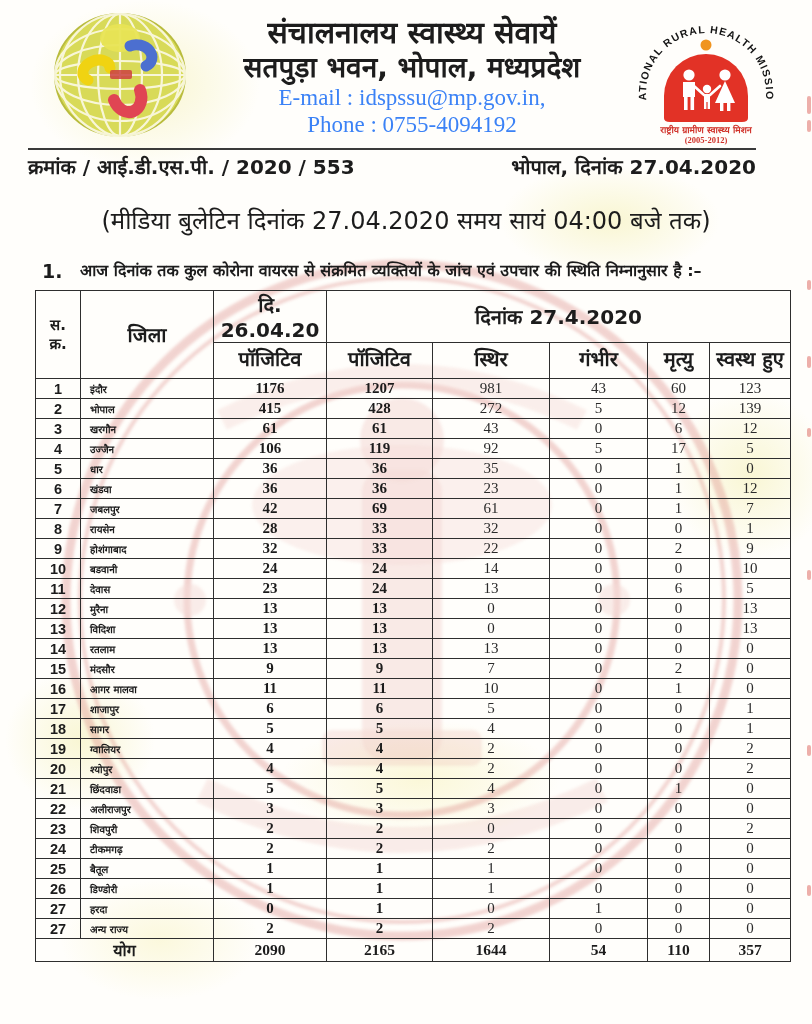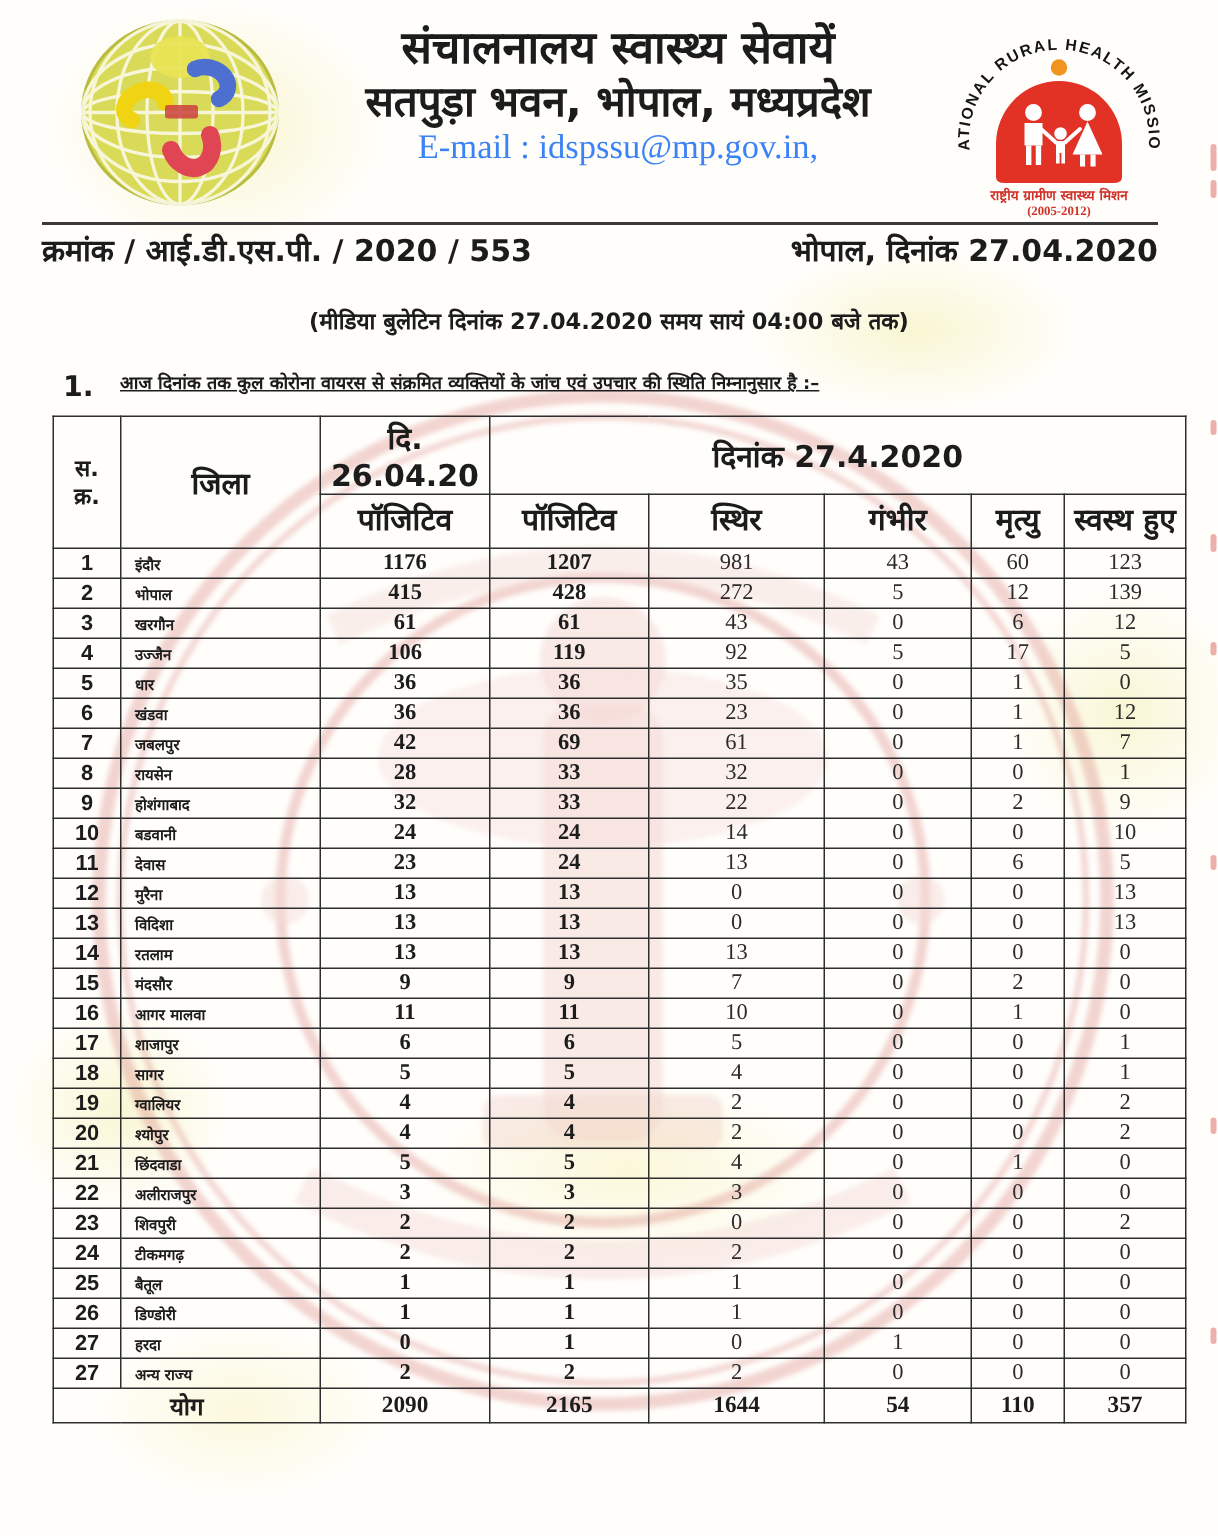--- a/index.html
+++ b/index.html
@@ -31,32 +31,32 @@
 
   
   .header { position:relative; z-index:2; display:flex; align-items:flex-start; padding:12px 30px 0 30px; }
   .logo-left  { width:146px; height:128px; flex:0 0 auto; margin-left:18px; }
   .head-center{ flex:1 1 auto; text-align:center; padding-top:4px; }
   .org1 { font-size:30px; font-weight:700; line-height:1.15; }
   .org2 { font-size:28px; font-weight:700; line-height:1.2; }
   .contact { font-family:"Liberation Serif","DejaVu Serif",serif; font-size:23px; line-height:1.18; color:#3b82f6; }
   .logo-right { width:152px; height:134px; flex:0 0 auto; }
 
-  .rule-wrap { position:relative; z-index:2; margin:2px 40px 0 28px; border-top:2.5px solid #3a3a3a; }
+  .rule-wrap { position:relative; z-index:2; margin:2px 56px 0 28px; border-top:2.5px solid #3a3a3a; }
   .ref-row { display:flex; justify-content:space-between; font-size:20px; font-weight:700; padding-top:3px; }
 
   
   .title-block { position:relative; z-index:2; text-align:center; margin-top:21px; }
   .doc-title { font-size:27px; font-weight:700; }
-  .doc-subtitle { font-size:15px; font-weight:700; margin-top:23px; }
+  .doc-subtitle { font-size:24px; font-weight:400; margin-top:23px; }
 
   
   .intro { position:relative; z-index:2; display:flex; margin:24px 48px 0 42px; }
   .intro-num { width:38px; flex:0 0 auto; font-size:19px; font-weight:600; }
-  .intro-text { flex:1; font-size:12px; font-weight:600; line-height:1.35; text-align:justify;text-decoration:underline; }
+  .intro-text { flex:1; font-size:16px; font-weight:600; line-height:1.35; text-align:justify; }
 
   
   table { position:relative; z-index:2; border-collapse:collapse; margin:8px 0 0 35px; width:755px;
           table-layout:fixed; background:transparent; }
   th, td { border:1.6px solid #2e2e2e; overflow:hidden; }
   thead th { font-size:20px; font-weight:700; text-align:center; vertical-align:middle; }
   .h-sn { font-size:15px; line-height:1.25; }
   .th-top { height:28px; }
   .th-bot th { height:36px; vertical-align:top; padding-top:2px;margin-top:31px; }
   tbody td { height:20px; font-size:14.5px; text-align:center; vertical-align:middle; }
@@ -123,20 +123,21 @@
         <path d="M 82,34 a 14,11 15 1 1 16,20" stroke="#4c6fd0" stroke-width="11"></path>
         <path d="M 92,78 a 15,12 70 1 1 -26,10" stroke="#e04553" stroke-width="12"></path>
       </g>
       <rect x="62" y="58" width="22" height="9" rx="2" fill="#cc4040" opacity=".85"></rect>
     </svg>
 
     <div class="head-center">
       <div class="org1">संचालनालय स्वास्थ्य सेवायें</div>
       <div class="org2">सतपुड़ा भवन, भोपाल, मध्यप्रदेश</div>
       <div class="contact">E-mail : idspssu@mp.gov.in,</div>
+      <div class="contact">Phone : 0755-4094192</div>
     </div>
 
     <svg class="logo-right" viewBox="0 0 152 134">
       <defs>
         <path id="nrhm-arc" d="M 17,92 A 60,60 0 1 1 135,92"></path>
       </defs>
       <text font-size="10.5" font-weight="bold" fill="#151515" letter-spacing="1.2" font-family="Liberation Sans, DejaVu Sans, sans-serif">
         <textPath href="#nrhm-arc" startOffset="50%" text-anchor="middle">NATIONAL RURAL HEALTH MISSION</textPath>
       </text>
       <circle cx="76" cy="33" r="5.5" fill="#f0941f"></circle>

